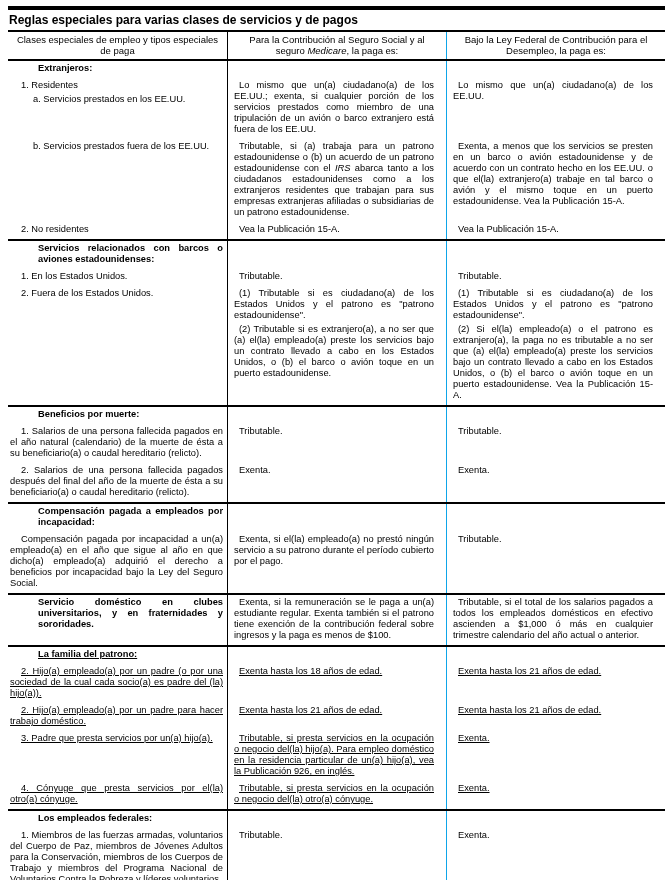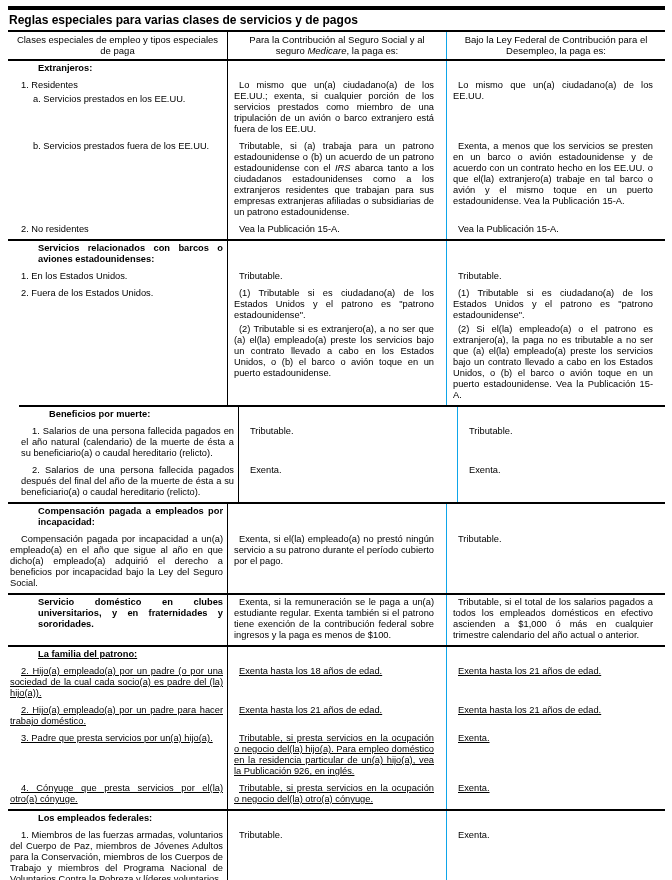--- a/index.html
+++ b/index.html
@@ -95,21 +95,21 @@
         </div>
         <div class="cell c2">
           <p class="para">(1) Tributable si es ciudadano(a) de los Estados Unidos y el patrono es "patrono estadounidense".</p>
           <p class="para">(2) Tributable si es extranjero(a), a no ser que (a) el(la) empleado(a) preste los servicios bajo un contrato llevado a cabo en los Estados Unidos, o (b) el barco o avión toque en un puerto estadounidense.</p>
         </div>
         <div class="cell c3">
           <p class="para">(1) Tributable si es ciudadano(a) de los Estados Unidos y el patrono es "patrono estadounidense".</p>
           <p class="para">(2) Si el(la) empleado(a) o el patrono es extranjero(a), la paga no es tributable a no ser que (a) el(la) empleado(a) preste los servicios bajo un contrato llevado a cabo en los Estados Unidos, o (b) el barco o avión toque en un puerto estadounidense. Vea la Publicación 15-A.</p>
         </div>
       </div>
-      <div class="section grid" style="min-height: 82px; margin-left: 11px;">
+      <div class="section grid" style="min-height: 82px;">
         <div class="cell c1">
           <p class="sec-h">Beneficios por muerte:</p>
         </div>
         <div class="cell c2"></div>
         <div class="cell c3"></div>
         <div class="cell c1">
           <p class="lbl1">1. Salarios de una persona fallecida pagados en el año natural (calendario) de la muerte de ésta a su beneficiario(a) o caudal hereditario (relicto).</p>
         </div>
         <div class="cell c2">
           <p class="para">Tributable.</p>

